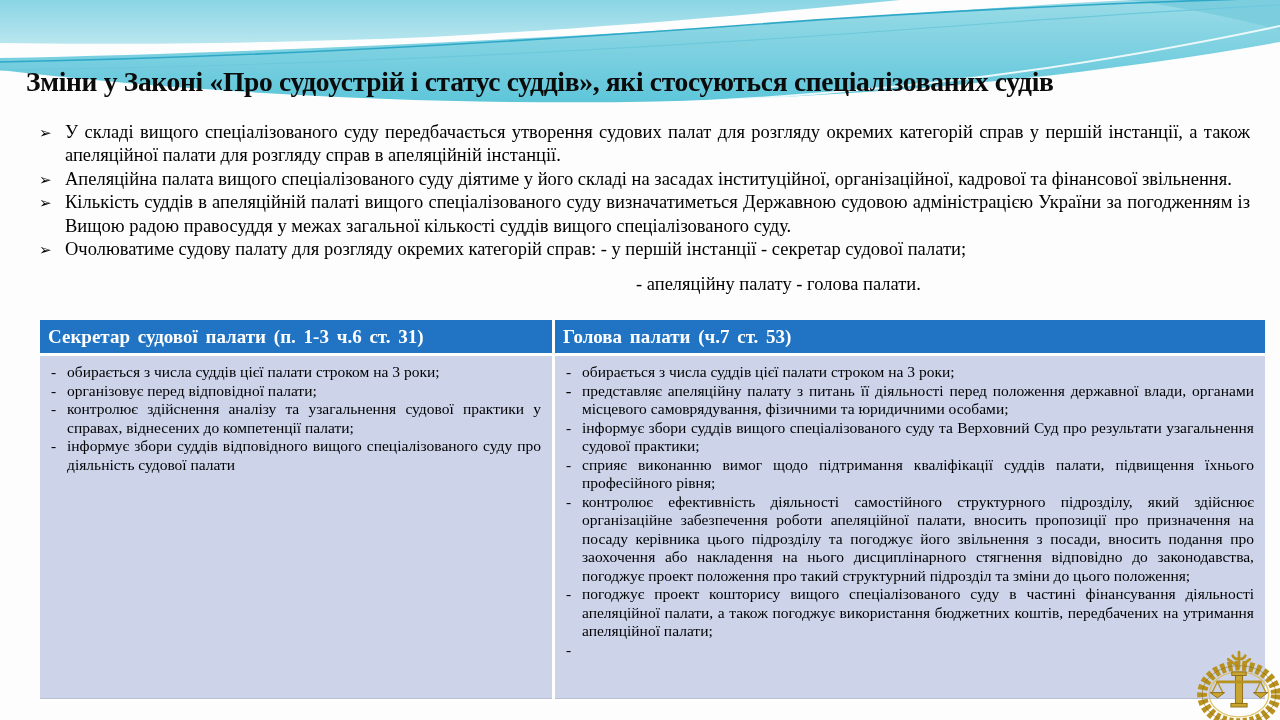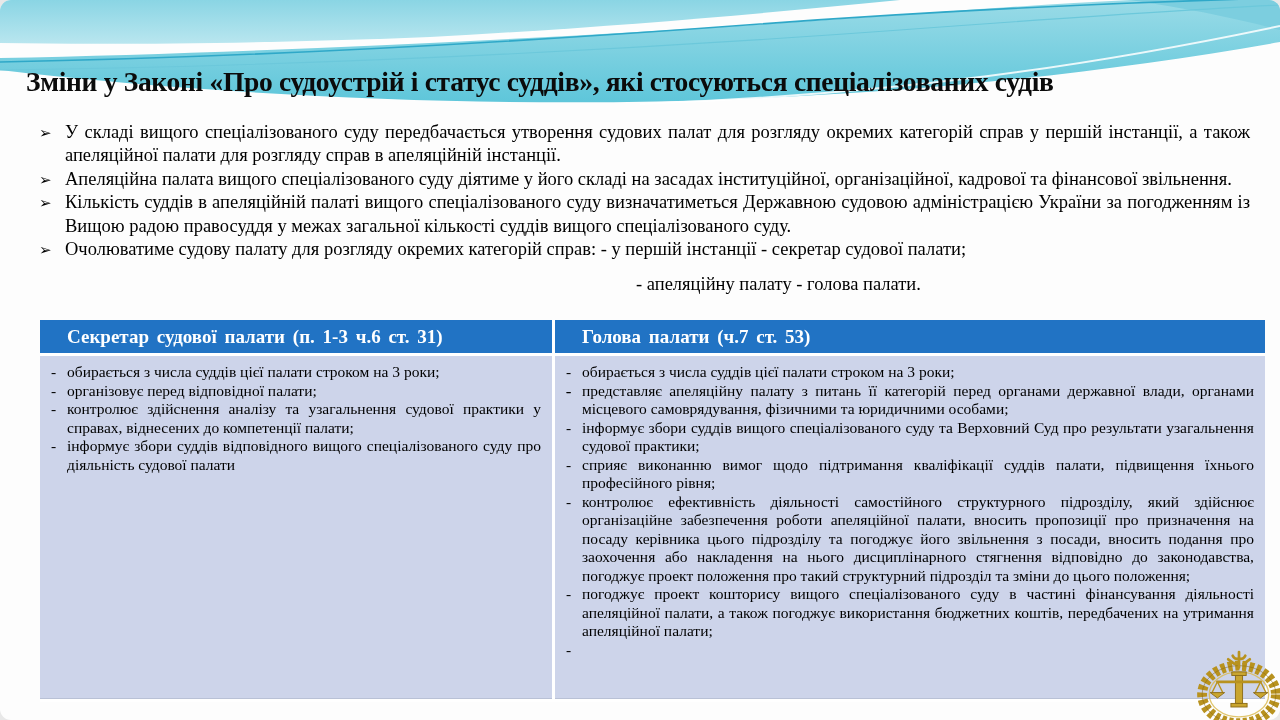--- a/index.html
+++ b/index.html
@@ -1,37 +1,37 @@
 <!DOCTYPE html>
 <html><head>
 <meta charset="utf-8">
 <style>
   html,body{margin:0;padding:0;background:#e8e8e8;}
   .slide{position:relative;width:1280px;height:720px;background:#fdfdfd;overflow:hidden;
-         font-family:"Liberation Serif","DejaVu Serif",serif;color:#000;border-radius:11px;}
+         font-family:"Liberation Serif","DejaVu Serif",serif;color:#000;}
 
   
   .band{position:absolute;top:0;left:0;width:1280px;height:135px;pointer-events:none;}
 
   
   .title{position:absolute;top:66px;left:26px;margin:0;font-size:27.5px;font-weight:bold;
          color:#0b0b0b;white-space:nowrap;letter-spacing:-0.3px;}
 
   
   .bullets{position:absolute;left:38px;top:121px;width:1212px;}
   .bullet{position:relative;padding-left:27px;font-size:18.5px;line-height:23.4px;
           text-align:justify;margin:0;}
   .bullet .marker{position:absolute;left:1px;top:2px;font-size:15px;line-height:20px;}
   .indent-line{margin-left:571px;text-align:left;margin-top:12px;}
 
   
   .cmp-table{position:absolute;left:40px;top:320px;width:1225px;height:382px;background:#fff;}
   .thead{display:flex;gap:3px;height:33px;}
   .th{background:#2173C4;color:#fff;font-weight:bold;font-size:19px;word-spacing:3px;
-      display:flex;align-items:center;padding-left:27px;box-sizing:border-box;}
+      display:flex;align-items:center;padding-left:8px;box-sizing:border-box;}
   .th-left{width:512px;}
   .th-right{flex:1;}
   .tbody{display:flex;gap:3px;margin-top:3px;height:343px;}
   .td{background:#CDD4EA;box-sizing:border-box;padding:7px 11px 0 6px;border-bottom:1px solid #b9c1d6;}
   .td-left{width:512px;}
   .td-right{flex:1;}
   .titem{position:relative;padding-left:21px;font-size:15.5px;line-height:18.5px;text-align:justify;}
   .titem .dash{position:absolute;left:5px;}
 
   
@@ -126,21 +126,21 @@
       <div class="td td-right">
         <div class="titem">
           <span class="dash">-</span>
           <span>обирається з числа суддів цієї палати строком на 3 роки;</span>
         </div>
         <div class="titem">
           <span class="dash">-</span>
         </div>
         <div class="titem">
           <span class="dash">-</span>
-          <span>представляє апеляційну палату з питань її категорій перед органами державної влади, органами місцевого самоврядування, фізичними та юридичними особами;</span>
+          <span>представляє апеляційну палату з питань її діяльності перед положення державної влади, органами місцевого самоврядування, фізичними та юридичними особами;</span>
         </div>
         <div class="titem">
           <span class="dash">-</span>
           <span>інформує збори суддів вищого спеціалізованого суду та Верховний Суд про результати узагальнення судової практики;</span>
         </div>
         <div class="titem">
           <span class="dash">-</span>
           <span>сприяє виконанню вимог щодо підтримання кваліфікації суддів палати, підвищення їхнього професійного рівня;</span>
         </div>
         <div class="titem">

